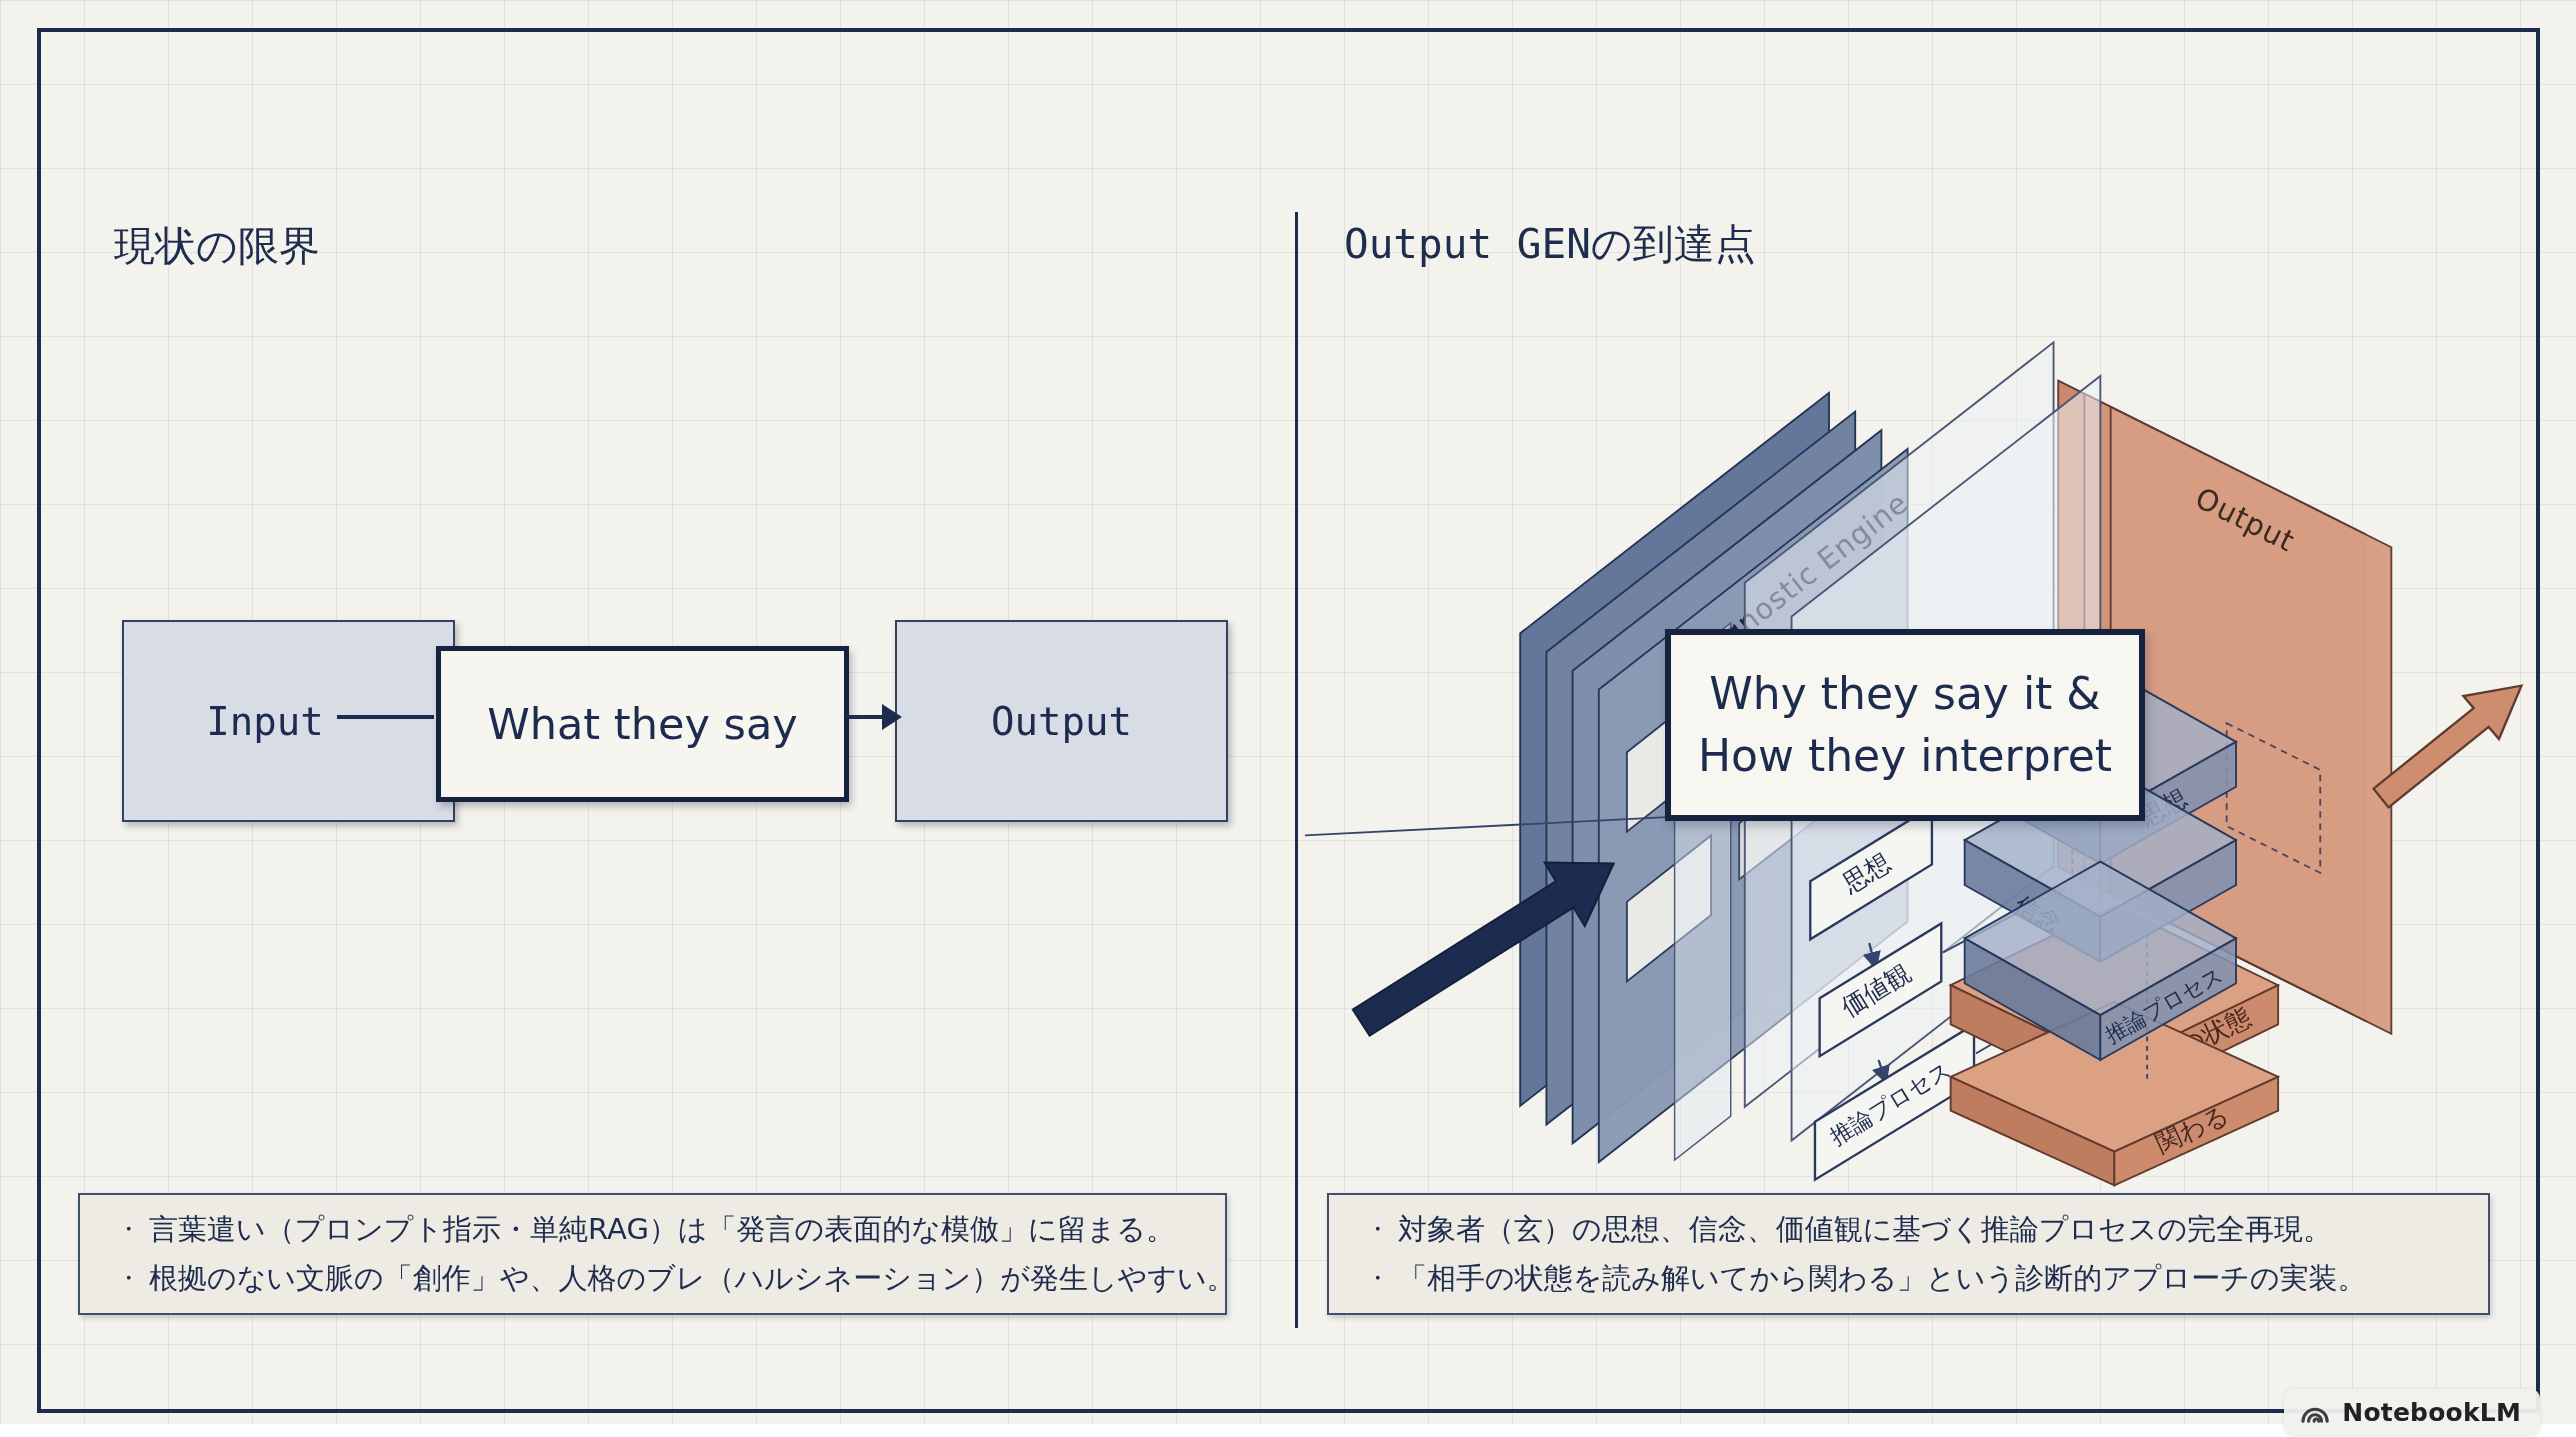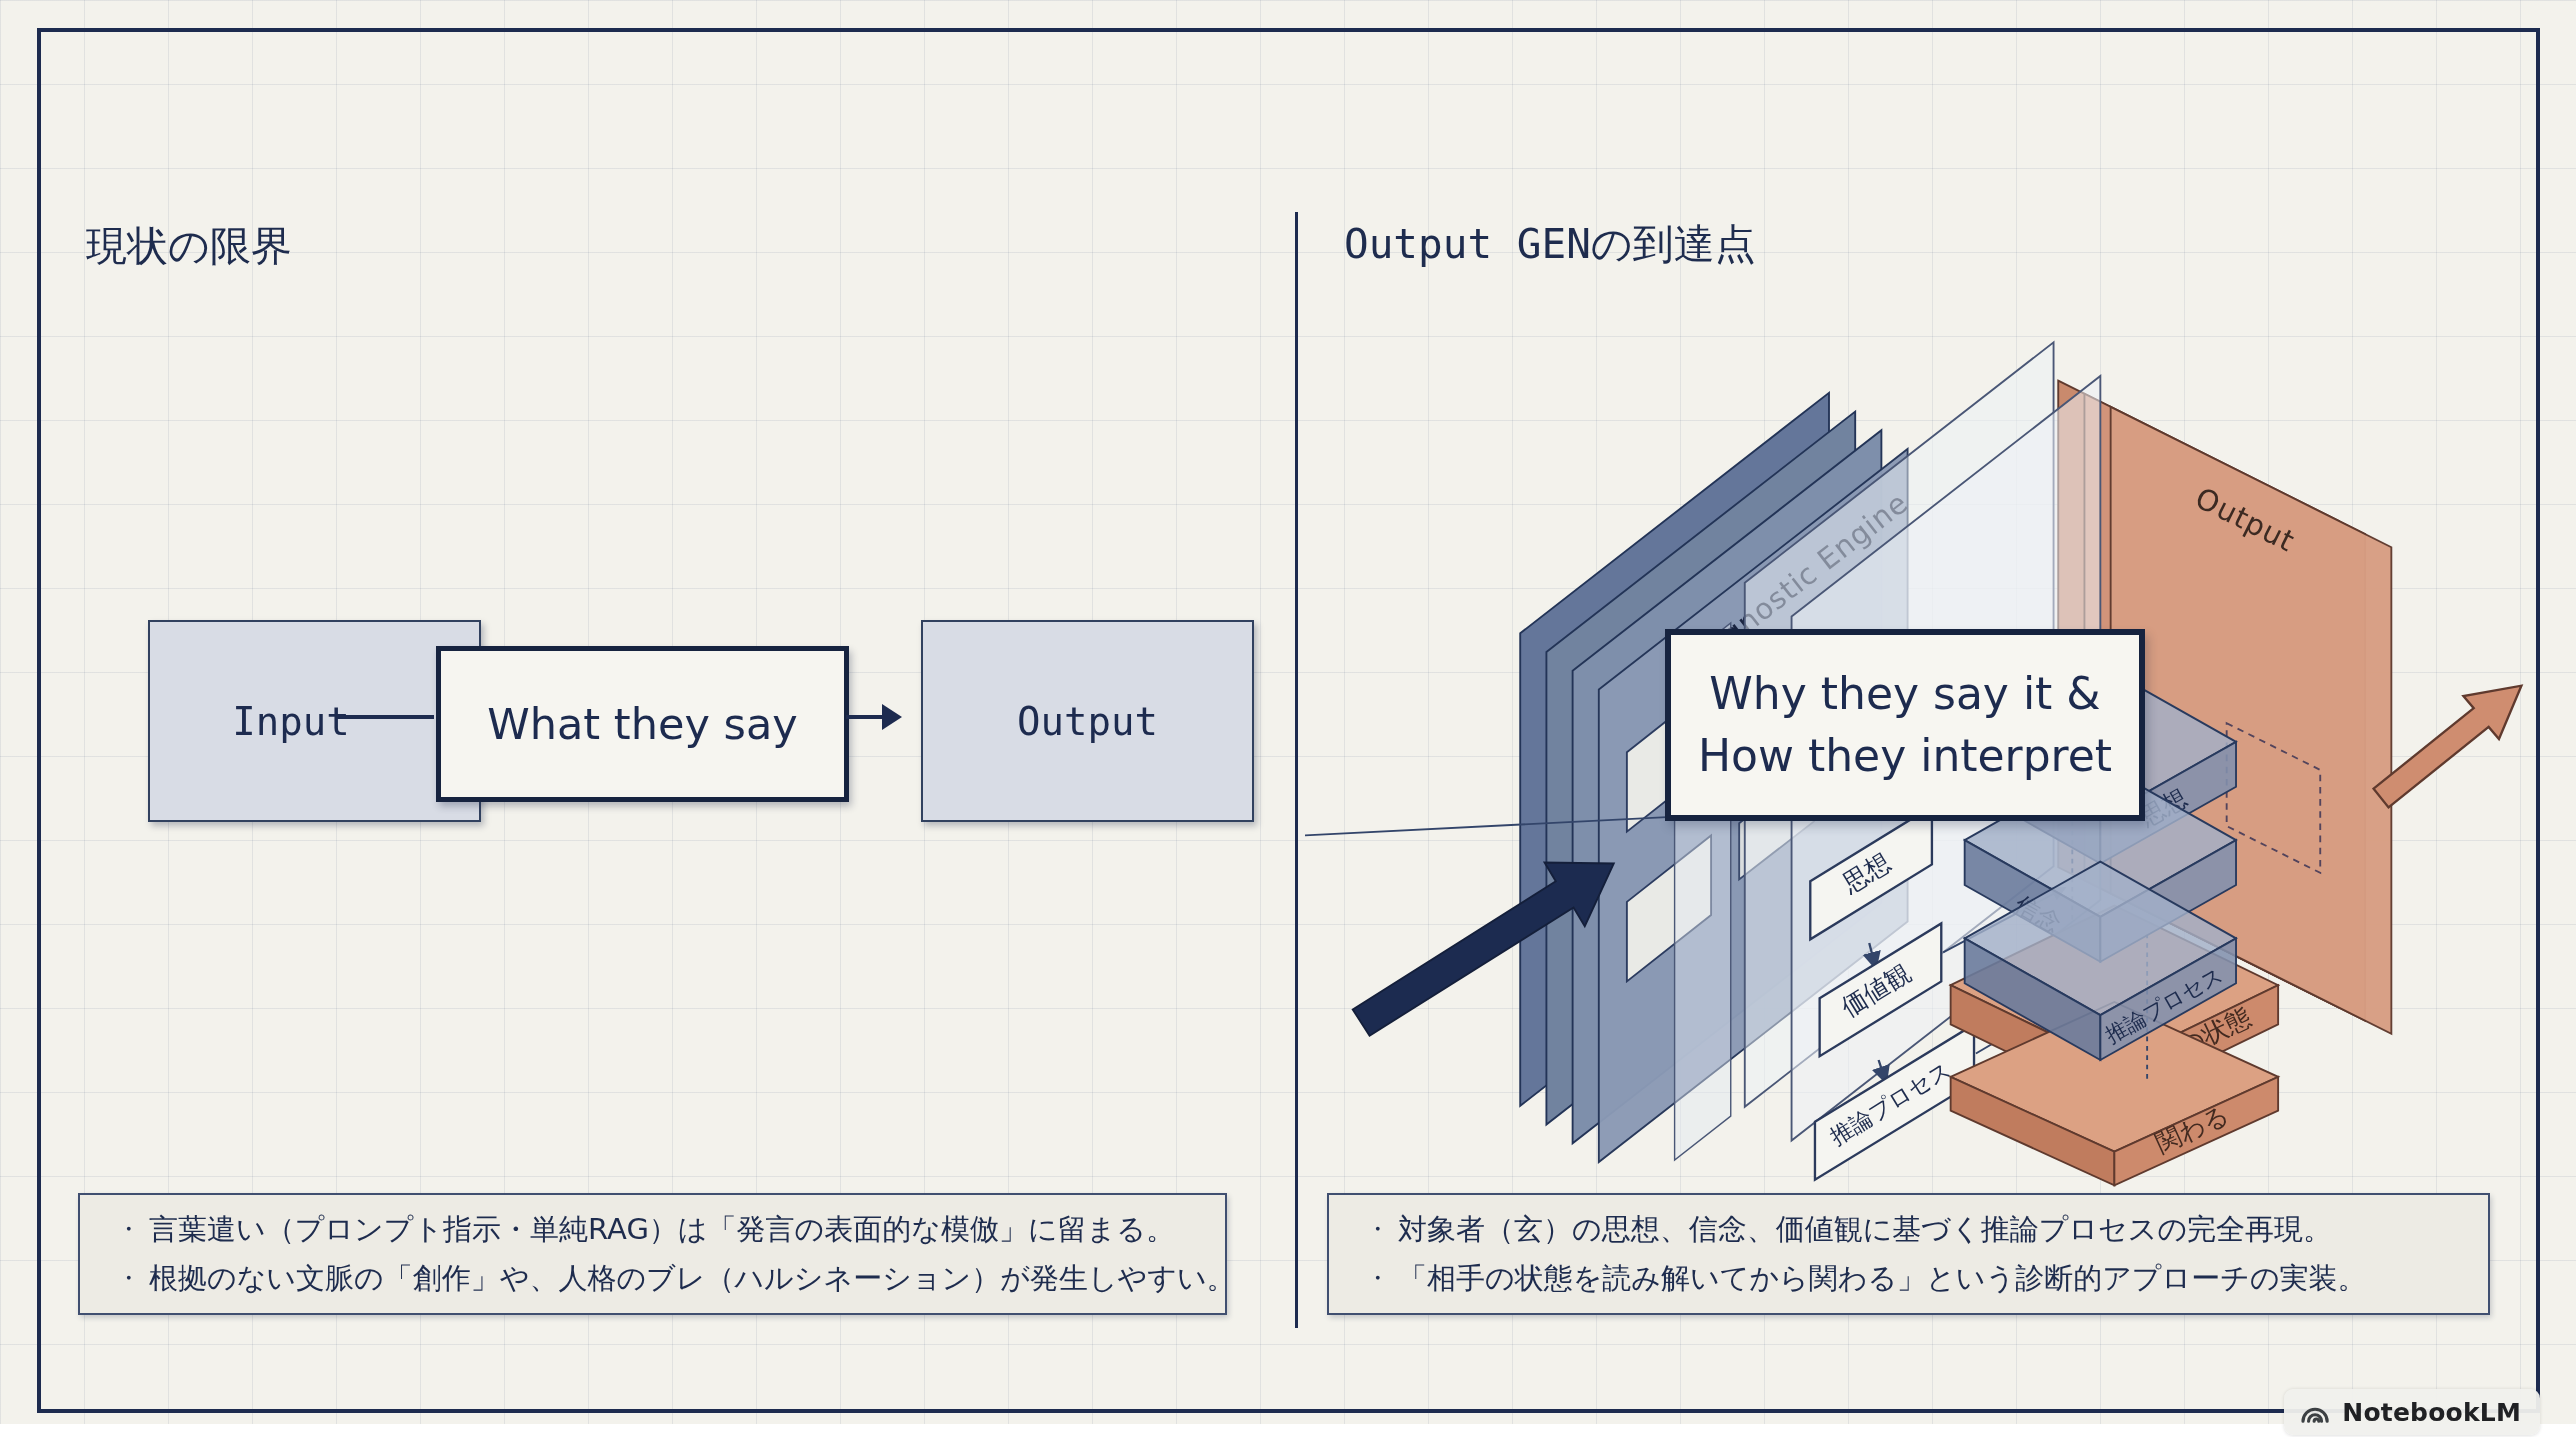--- a/index.html
+++ b/index.html
@@ -10,28 +10,28 @@
     background-size:84px 84px;
     font-family:"DejaVu Sans","Liberation Sans",sans-serif;
     color:#1d2b4f;}
   .bottom-edge{position:absolute;left:0;bottom:0;width:100%;height:13px;background:#ffffff;z-index:0;}
   .frame{position:absolute;left:37px;top:28px;right:36px;bottom:24px;border:4.7px solid #1d2b4f;z-index:1;}
   .title{position:absolute;left:52px;top:28px;font-family:"Liberation Serif","DejaVu Serif",serif;
     font-size:71px;font-weight:700;letter-spacing:1.9px;color:#1d2b4f;white-space:nowrap;
     text-shadow:0.9px 1.9px 1.9px rgba(30,40,80,0.18);}
   .divider{position:absolute;left:1254px;top:180px;height:1116px;width:2.8px;background:#1d2b4f;}
   .col-heading{position:absolute;font-size:41px;color:#1e2c4e;white-space:nowrap;}
-  .heading-left{left:45px;top:187px;font-family:Liberation Mono, monospace;}
+  .heading-left{left:45px;top:187px;font-family:Liberation Mono, monospace;padding-left:28px;}
   .heading-right{left:1303px;top:185px;font-family:"DejaVu Sans Mono","Liberation Mono",monospace;}
   
   .flow{position:absolute;left:45px;top:569px;width:1179px;height:225px;}
   .fbox{position:absolute;display:flex;align-items:center;justify-content:center;
     font-family:"DejaVu Sans Mono","Liberation Mono",monospace;font-size:39px;color:#1d2b4f;}
   .side-box{width:329px;height:198px;background:#d8dce5;border:2.8px solid #31415f;
-    box-shadow:2.8px 3.7px 6.6px rgba(25,35,65,0.28);z-index:1;margin-left:26px;}
+    box-shadow:2.8px 3.7px 6.6px rgba(25,35,65,0.28);z-index:1;}
   .input-box{left:36px;top:19px;}
   .output-box{left:809px;top:19px;}
   .what-box{left:350px;top:45px;width:403px;height:146px;background:#f6f5f0;
     border:5.6px solid #16233f;z-index:2;font-family:"DejaVu Sans","Liberation Sans",sans-serif;
     font-size:43px;box-shadow:2.8px 4.7px 7.5px rgba(25,35,65,0.30);align-items:center;}
   .conn1{position:absolute;left:251px;top:114px;width:97px;height:3.7px;background:#1d2b4f;z-index:3;}
   .conn2{position:absolute;left:760px;top:114px;width:41px;height:3.7px;background:#1d2b4f;z-index:3;}
   .conn2-head{position:absolute;left:796px;top:103px;width:0;height:0;z-index:3;
     border-left:20.6px solid #1d2b4f;border-top:13px solid transparent;border-bottom:13px solid transparent;}
   

